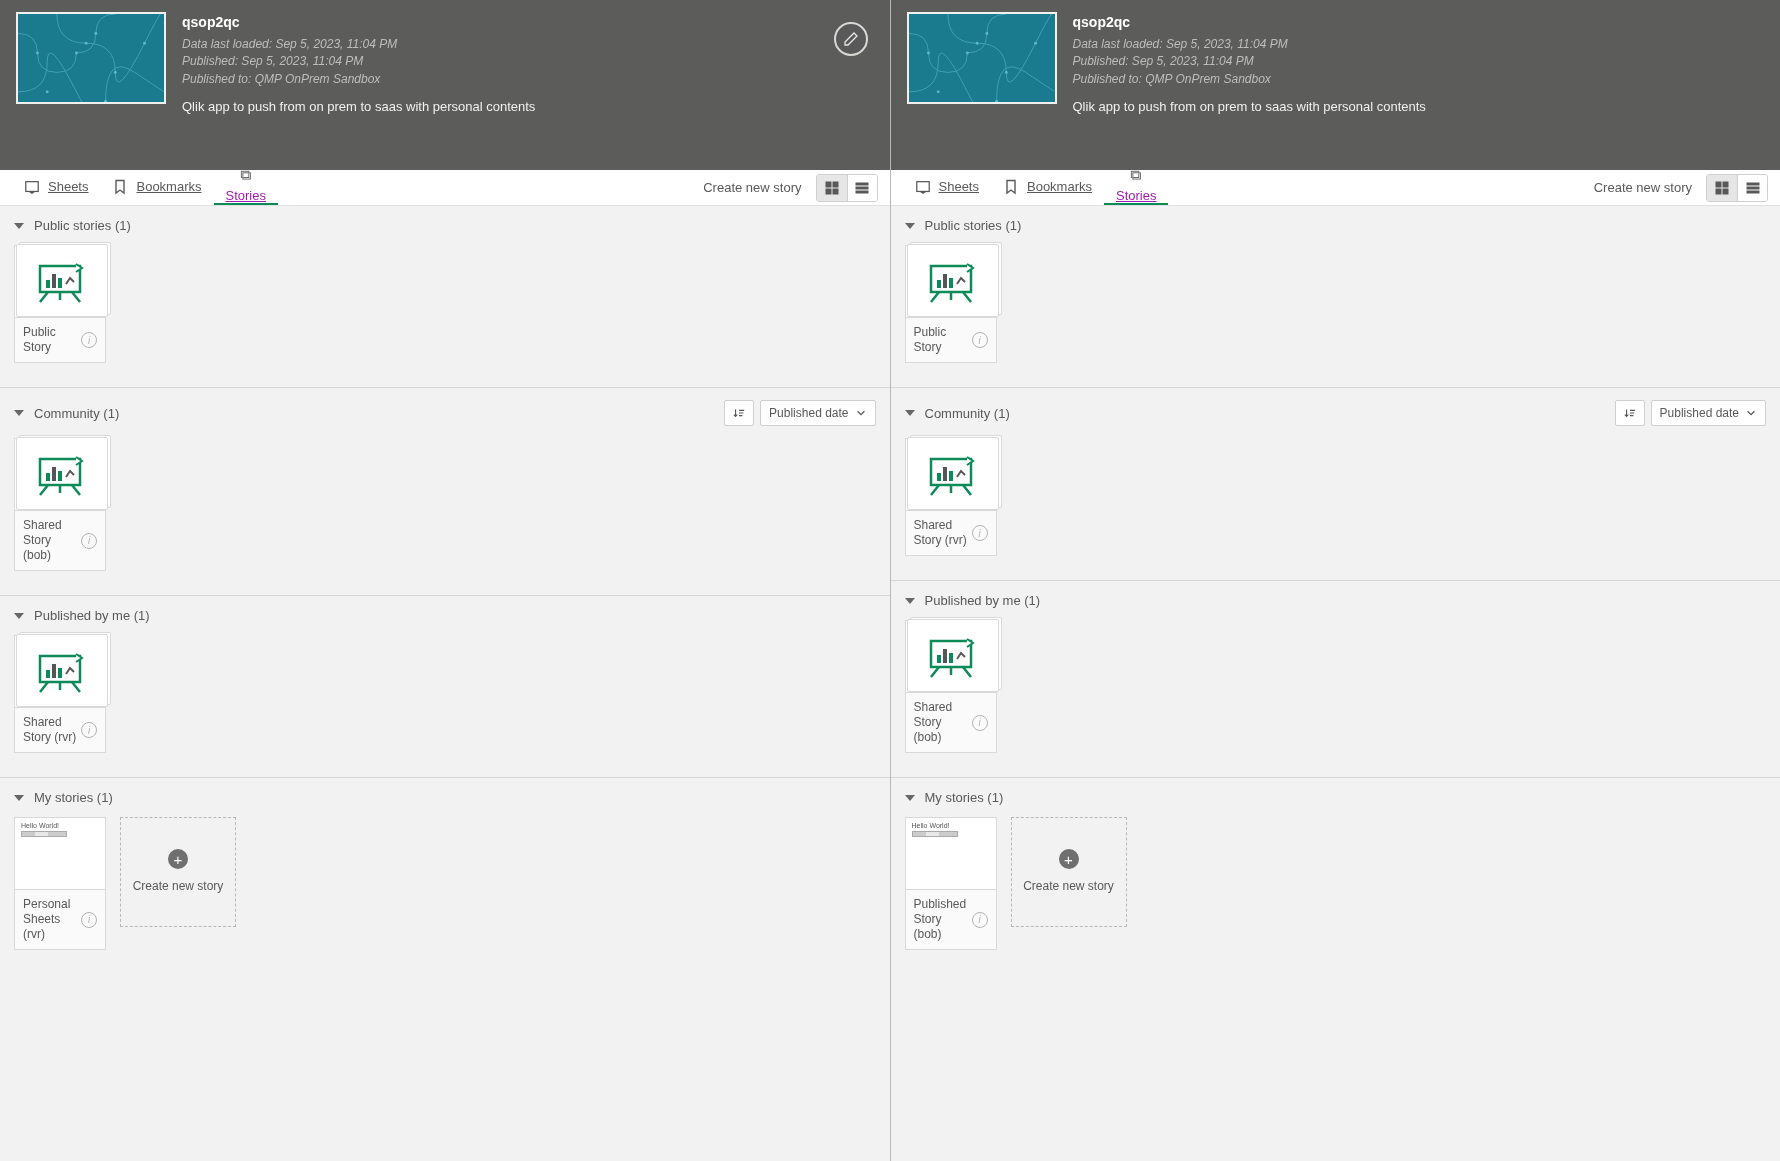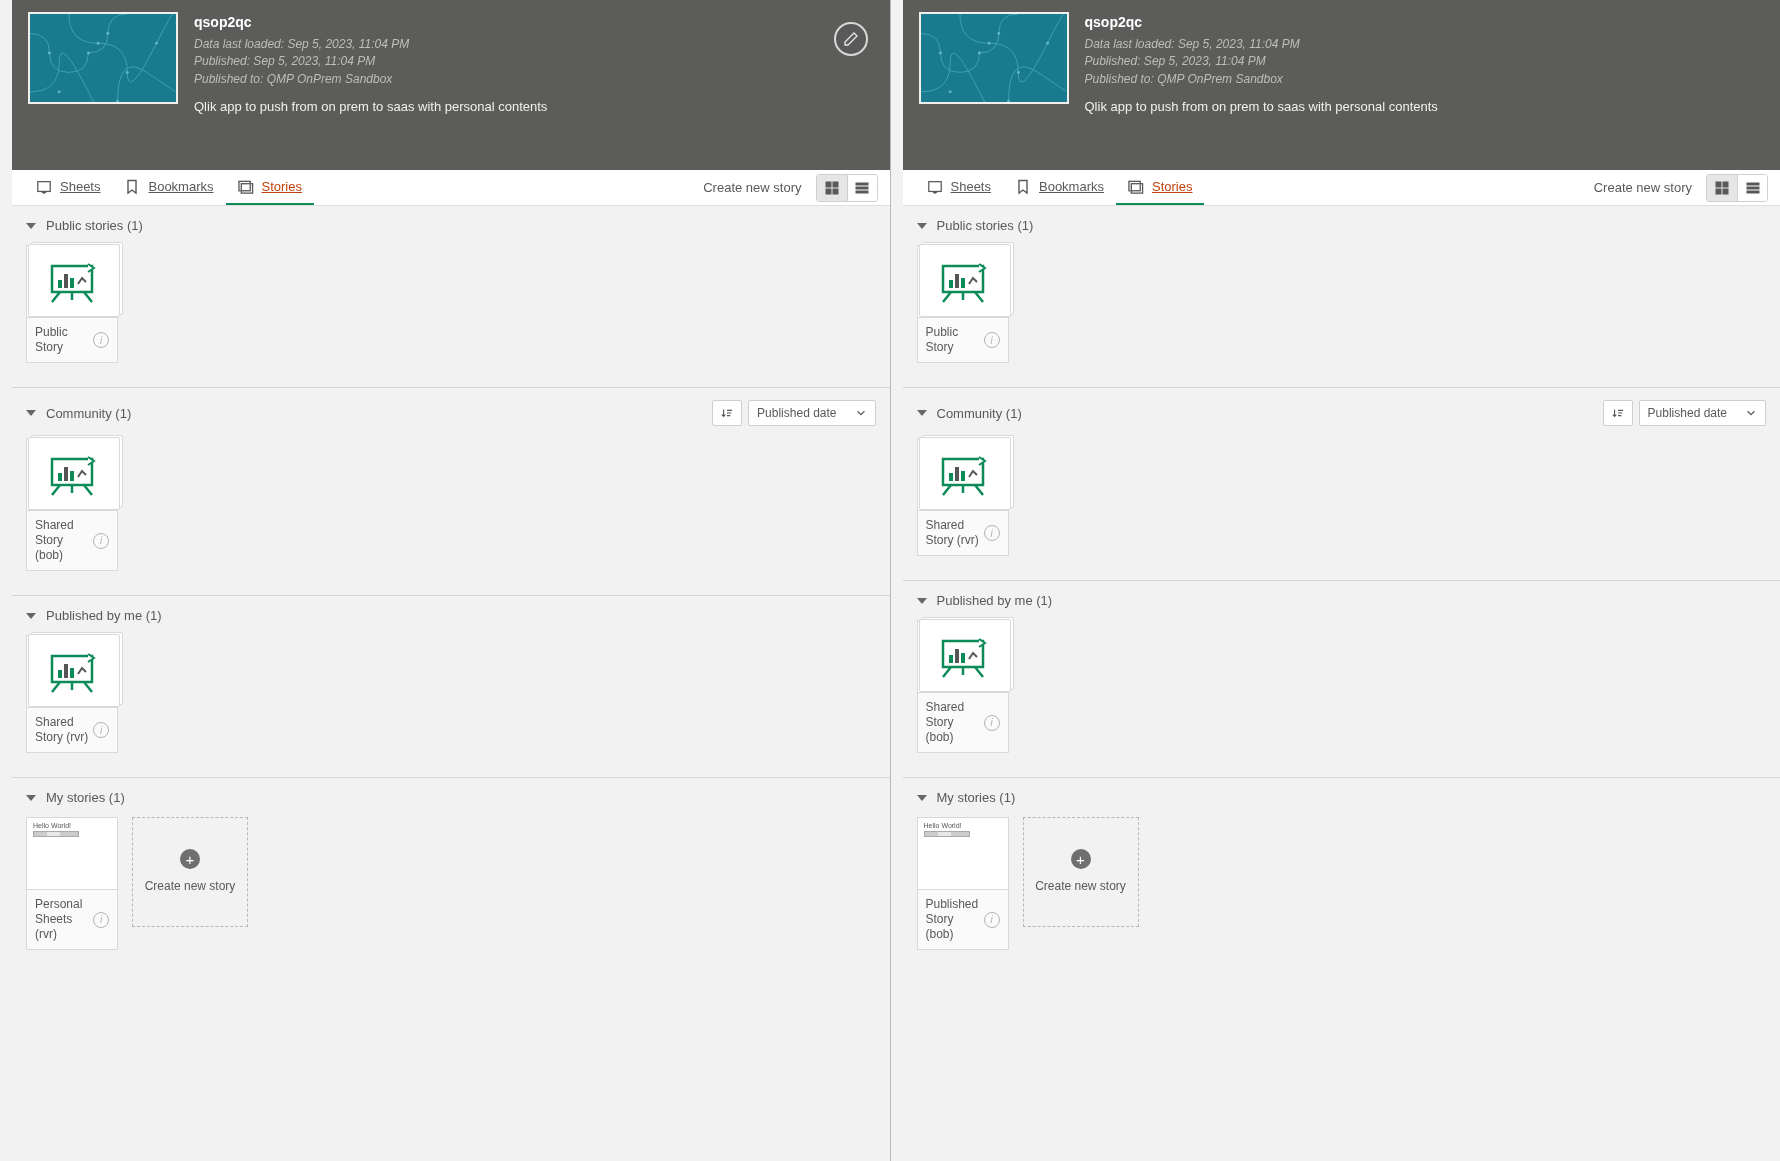--- a/index.html
+++ b/index.html
@@ -11,53 +11,53 @@
     --border:#cfcfcf;
     --border-light:#e0e0e0;
     --text:#595959;
     --accent:#0c8a57;
     --card-border:#d9d9d9;
     --divider:#d6d6d6;
   }
   *{box-sizing:border-box;font-family:"Segoe UI",Arial,Helvetica,sans-serif;}
   html,body{margin:0;padding:0;}
   body{display:flex;width:1780px;height:1161px;background:var(--page-bg);color:var(--text);font-size:13px;}
-  .pane{flex:1;display:flex;flex-direction:column;height:100%;padding-left:12px;}
+  .pane{flex:1;display:flex;flex-direction:column;height:100%;}
   .pane.left{border-right:1px solid #b8b8b8;}
   
   .hdr{background:var(--dark-bg);color:var(--dark-text);padding:12px 16px;display:flex;gap:16px;position:relative;min-height:170px;}
   .thumb{width:150px;height:92px;border:2px solid #f0f0ef;background:#1a7a8e;position:relative;overflow:hidden;flex:0 0 auto;}
   .thumb svg{position:absolute;inset:0;}
   .hdr-info{flex:1;min-width:0;}
   .hdr-title{font-weight:600;font-size:14px;color:#fff;margin:2px 0 6px;}
   .hdr-meta{font-size:12px;font-style:italic;color:var(--dark-sub);line-height:1.45;}
   .hdr-desc{font-size:13px;color:#f0f0ef;margin-top:11px;}
   .edit-btn{position:absolute;right:22px;top:22px;width:34px;height:34px;border-radius:50%;background:#595959;border:2px solid #d8d8d6;display:flex;align-items:center;justify-content:center;cursor:pointer;}
   .edit-btn svg{width:16px;height:16px;stroke:#e8e8e6;fill:none;}
   
   .tabbar{background:var(--panel-bg);display:flex;align-items:center;border-bottom:1px solid var(--border-light);padding:0 12px;height:36px;}
   .tab{display:flex;align-items:center;gap:8px;padding:0 12px;height:100%;cursor:pointer;color:#595959;border-bottom:2px solid transparent;text-decoration:underline;}
-  .tab.active{border-bottom:2px solid var(--accent);color:#c2410c;}
+  .tab.active{border-bottom:2px solid var(--accent);color:#a21caf;flex-direction:column;}
   .tab svg{width:16px;height:16px;stroke:#595959;fill:none;}
   .tabbar-spacer{flex:1;}
   .create-link{font-size:13px;color:#595959;cursor:pointer;padding:0 14px;}
   .view-toggle{display:flex;border:1px solid var(--border);border-radius:3px;overflow:hidden;}
   .vt-btn{width:30px;height:26px;display:flex;align-items:center;justify-content:center;background:#fff;cursor:pointer;}
   .vt-btn.active{background:#e6e6e6;}
   .vt-btn+ .vt-btn{border-left:1px solid var(--border);}
   .vt-btn svg{width:14px;height:14px;fill:#595959;stroke:#595959;}
   
   .content{flex:1;overflow:auto;background:var(--page-bg);}
   .section{border-top:1px solid var(--divider);}
   .section:first-child{border-top:none;}
   .sec-head{display:flex;align-items:center;padding:12px 14px;color:#595959;font-size:13px;}
   .sec-head .tri{width:0;height:0;border-left:5px solid transparent;border-right:5px solid transparent;border-top:6px solid #676767;margin-right:10px;}
   .sec-head .title{font-weight:400;}
   .sec-right{margin-left:auto;display:flex;gap:6px;}
-  .sort-btn{border:1px solid var(--border);background:#fff;height:26px;display:flex;align-items:center;padding:0 8px;border-radius:2px;cursor:pointer;gap:18px;color:#595959;font-size:12px;}
+  .sort-btn{border:1px solid var(--border);background:#fff;height:26px;display:flex;align-items:center;padding:0 8px;border-radius:2px;cursor:pointer;gap:6px;color:#595959;font-size:12px;}
   .sort-btn svg{width:12px;height:12px;stroke:#595959;fill:none;}
   .sec-body{padding:0 14px 24px;display:flex;gap:14px;flex-wrap:wrap;}
   
   .card{width:92px;cursor:pointer;position:relative;}
   .stack .card-img::before,.stack .card-img::after{content:"";position:absolute;border:1px solid var(--card-border);background:#fff;border-radius:2px;}
   .stack .card-img::before{inset:-4px -6px auto auto;width:100%;height:100%;z-index:-2;}
   .stack .card-img::after{inset:-2px -3px auto auto;width:100%;height:100%;z-index:-1;}
   .card-img{height:72px;border:1px solid var(--card-border);border-bottom:none;background:#fff;display:flex;align-items:center;justify-content:center;position:relative;z-index:1;}
   .card-img svg{width:48px;height:44px;}
   .card-foot{border:1px solid var(--card-border);background:#fafafa;padding:7px 8px;display:flex;align-items:center;min-height:36px;position:relative;z-index:1;}

